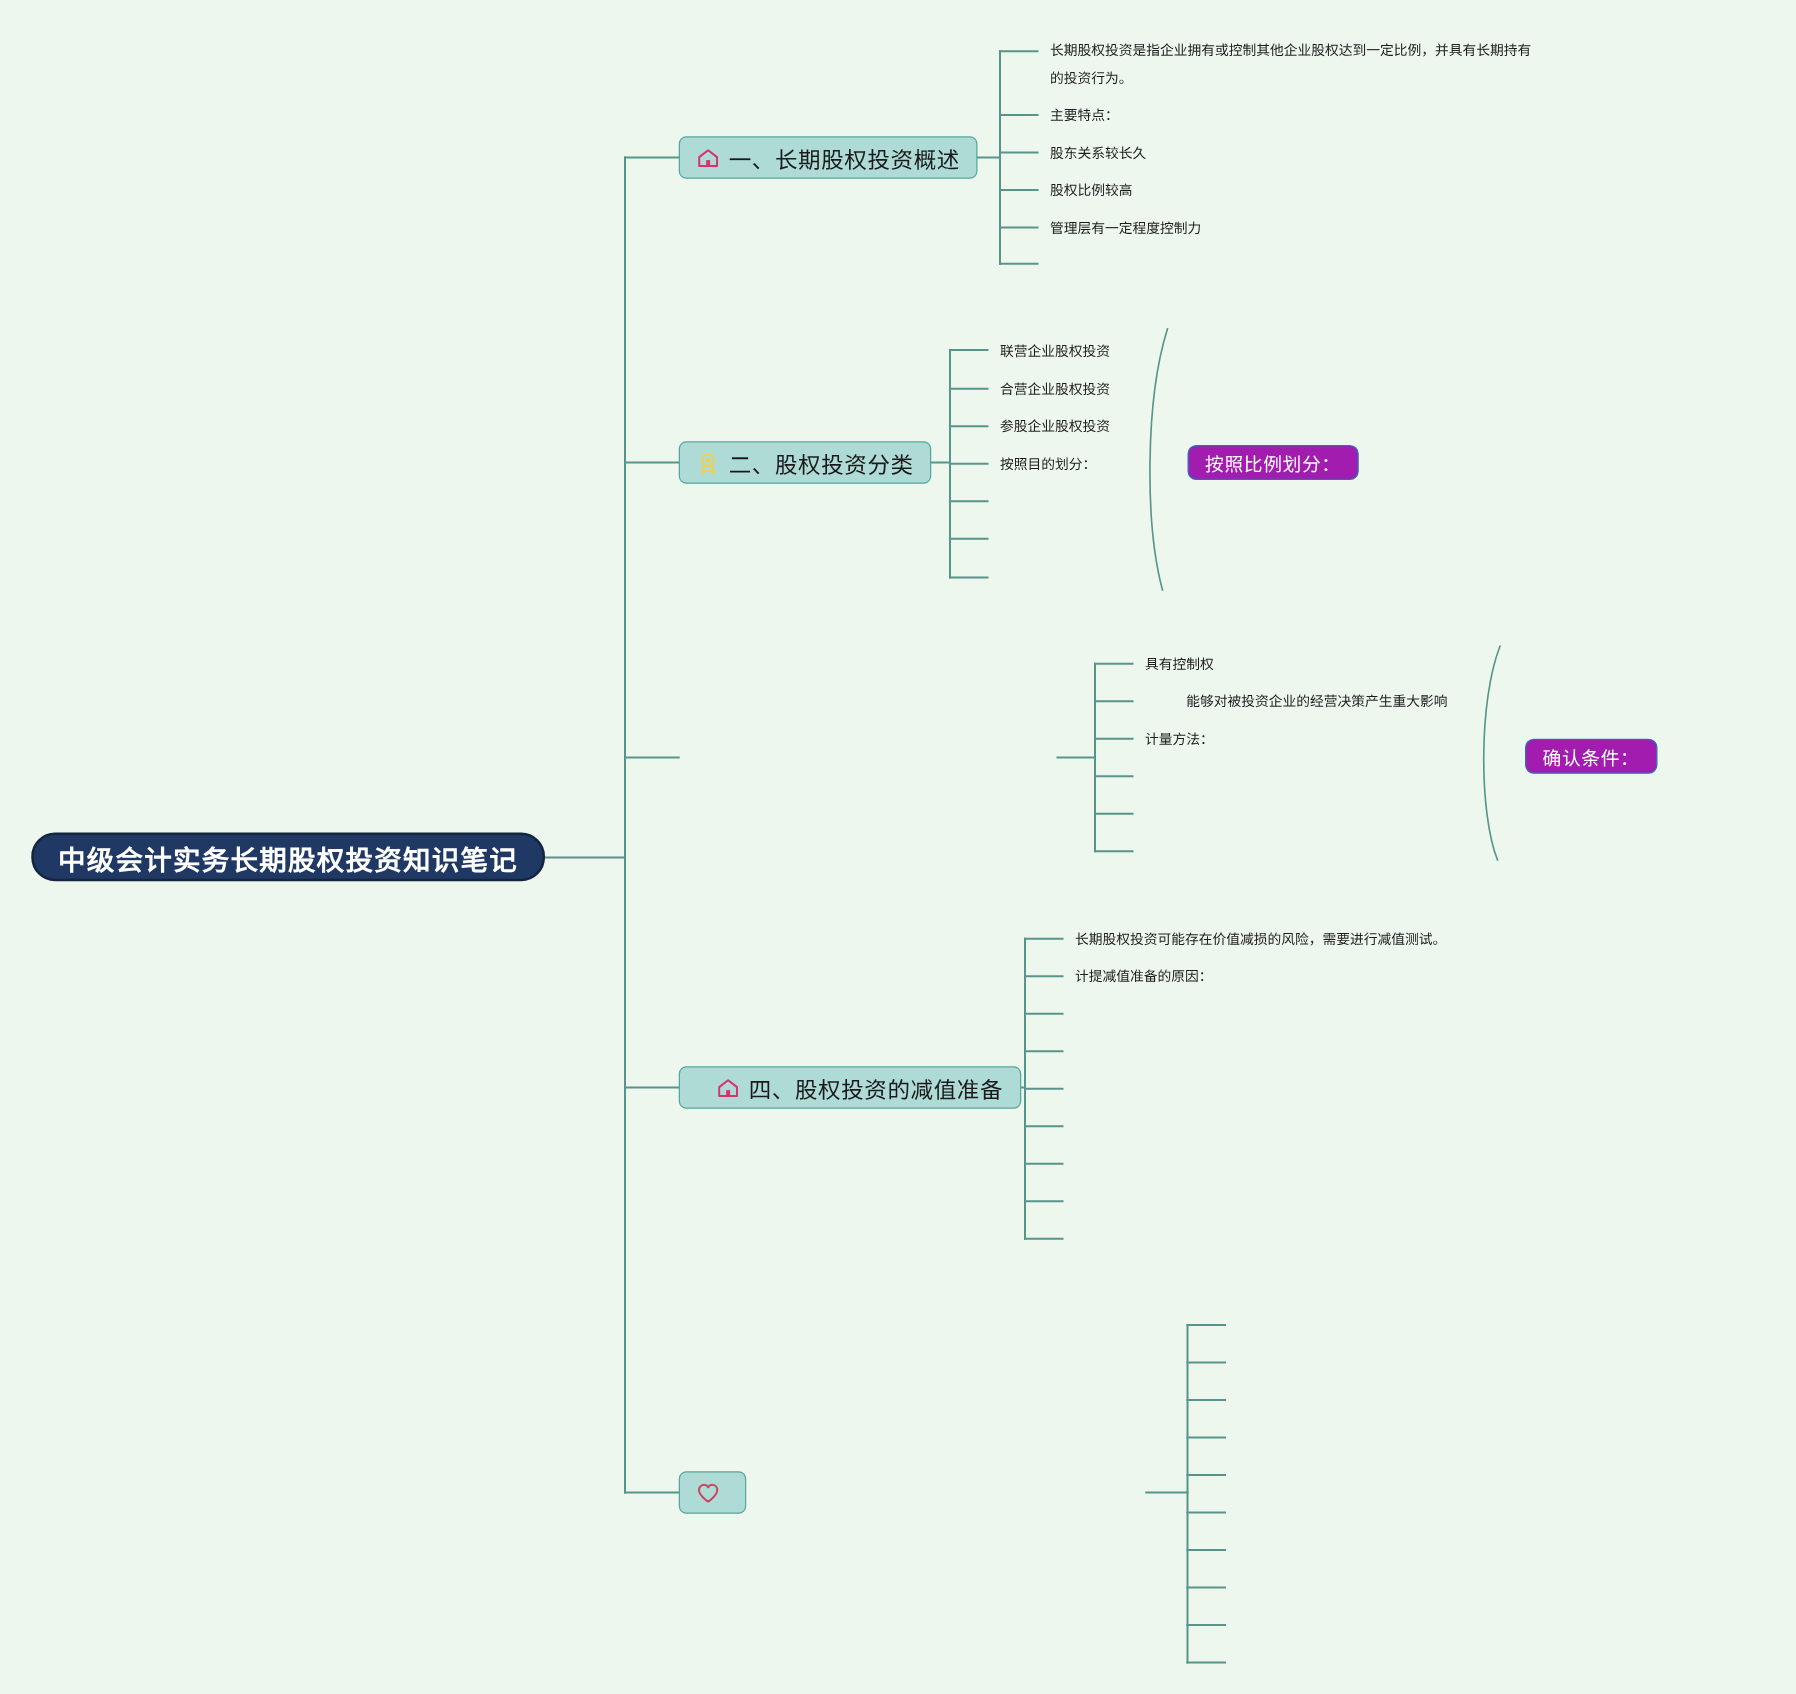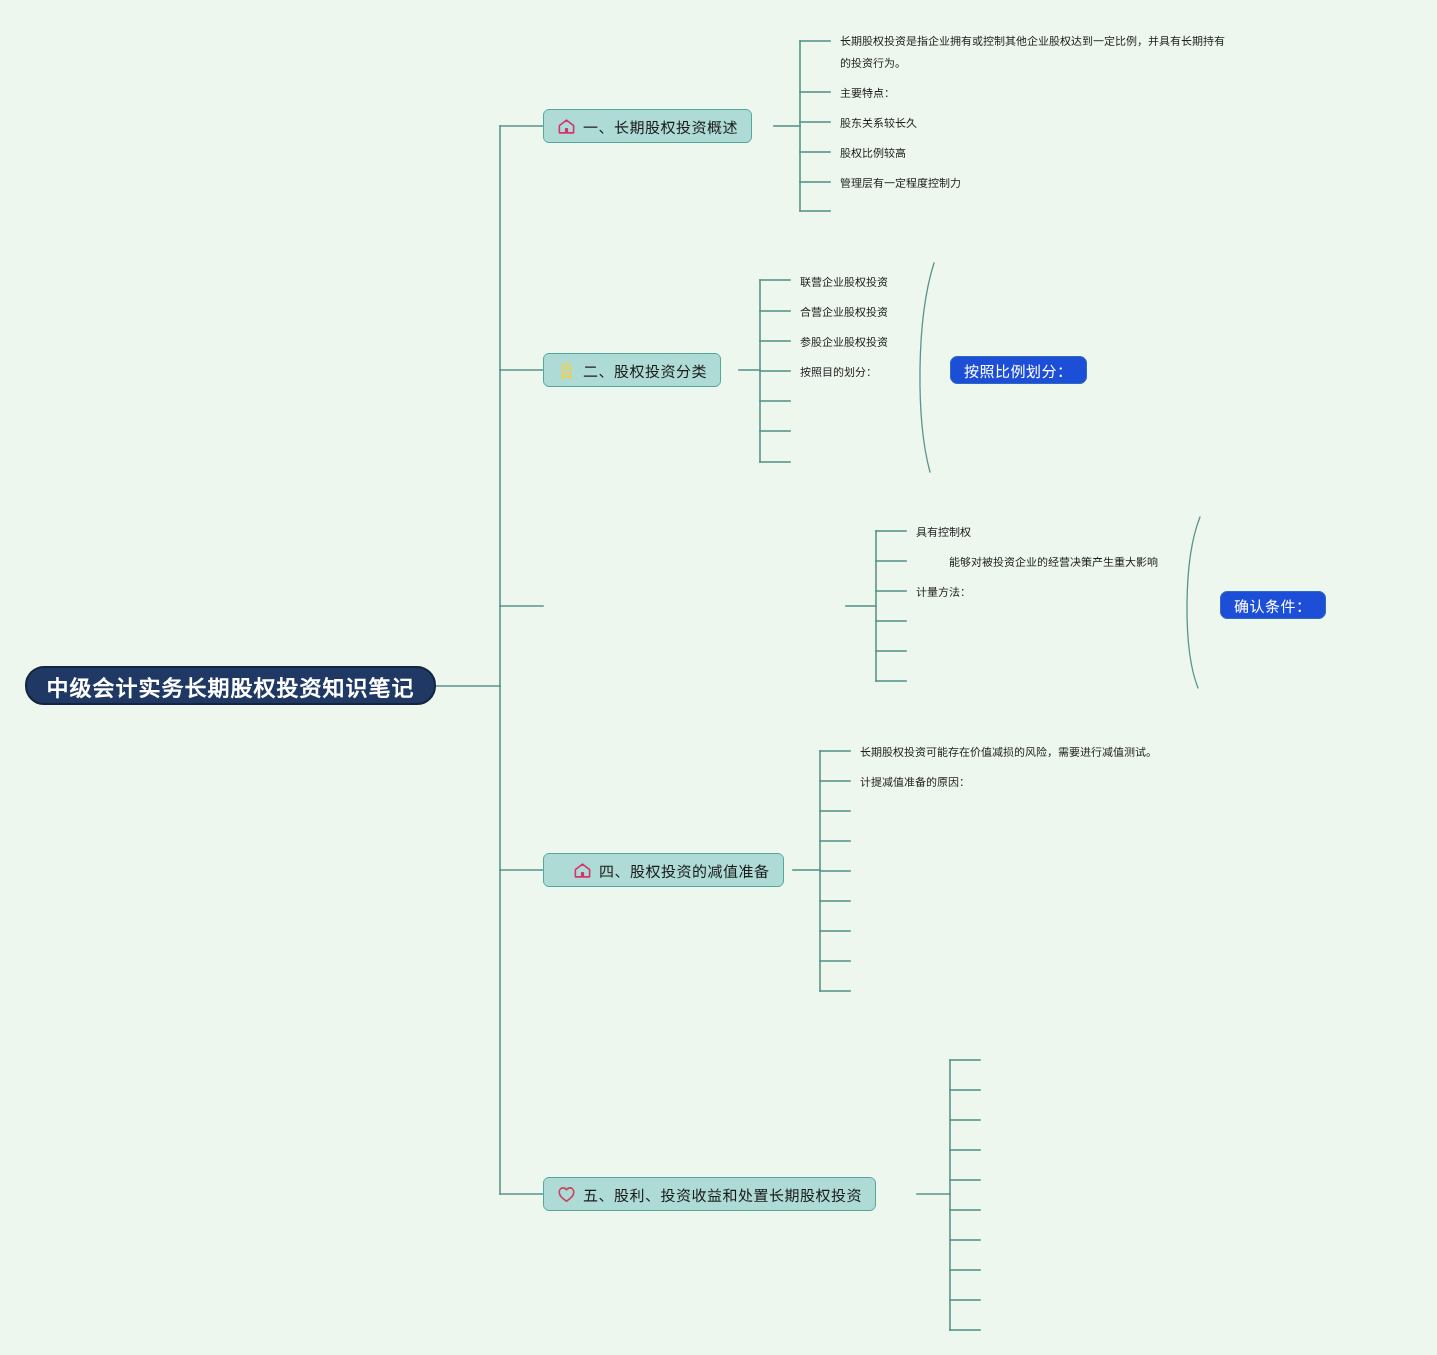--- a/index.html
+++ b/index.html
@@ -57,21 +57,21 @@
     border: 1.6px solid #56a79b;
     border-radius: 6px;
     height: 34px;
     display: flex;
     align-items: center;
     padding: 0 13px;
     box-sizing: border-box;
     white-space: nowrap;
   }
   .branch-node .branch-label {
-    font-size: 15px;
+    font-size: 18px;
     color: #1a1a1a;
     letter-spacing: 0.5px;
   }
   .branch-icon {
     width: 19px;
     height: 19px;
     margin-right: 7px;
     display: inline-flex;
     align-items: center;
     justify-content: center;
@@ -84,21 +84,21 @@
     position: absolute;
     font-size: 11px;
     color: #1d1d1d;
     line-height: 22px;
     white-space: pre-line;
   }
 
   
   .badge {
     position: absolute;
-    background: #1d4ed8;
+    background: #a21caf;
     border: 1.4px solid #2f6cbd;
     border-radius: 7px;
     height: 28px;
     display: flex;
     align-items: center;
     padding: 0 13px;
     box-sizing: border-box;
     white-space: nowrap;
   }
   .badge .badge-label {
@@ -246,17 +246,16 @@
 
   <div class="leaf-text" style="left:860px; top:741px;text-align:right;">长期股权投资可能存在价值减损的风险，需要进行减值测试。</div>
   <div class="leaf-text" style="left:860px; top:771px;">计提减值准备的原因：</div>
 
   <div class="branch-node" style="left:543px; top:1177px;">
     <span class="branch-icon">
       <svg width="19" height="19" viewBox="0 0 24 24" fill="none" stroke="#c9455f" stroke-width="2" stroke-linejoin="round">
         <path d="M12 20.5 C12 20.5 2.8 14.8 2.8 8.9 C2.8 5.8 5.2 3.6 7.9 3.6 C9.8 3.6 11.2 4.7 12 6.1 C12.8 4.7 14.2 3.6 16.1 3.6 C18.8 3.6 21.2 5.8 21.2 8.9 C21.2 14.8 12 20.5 12 20.5 Z"></path>
       </svg>
     </span>
-    <span class="branch-label">五、股利、投资收益和处置长期股权投资</span>
   </div>
 
 
 </div>
 
 </body></html>

